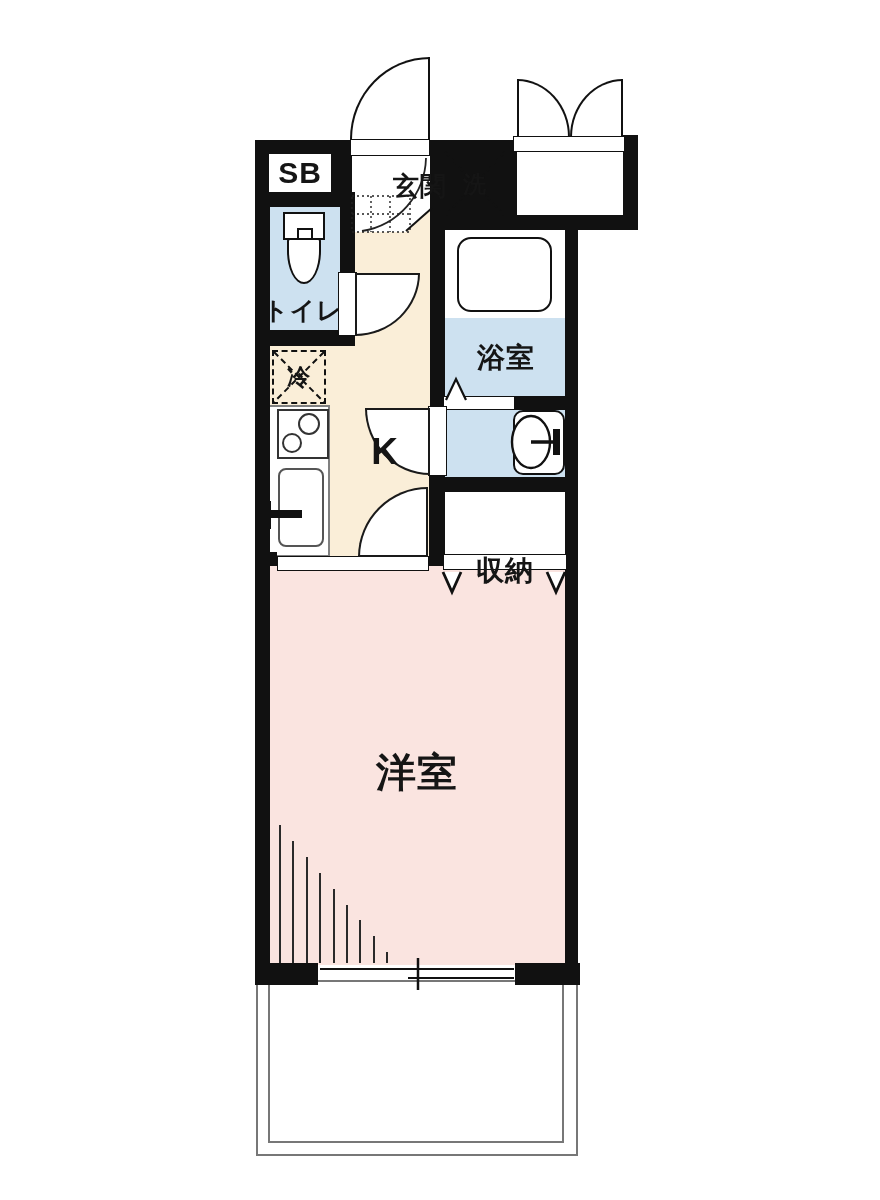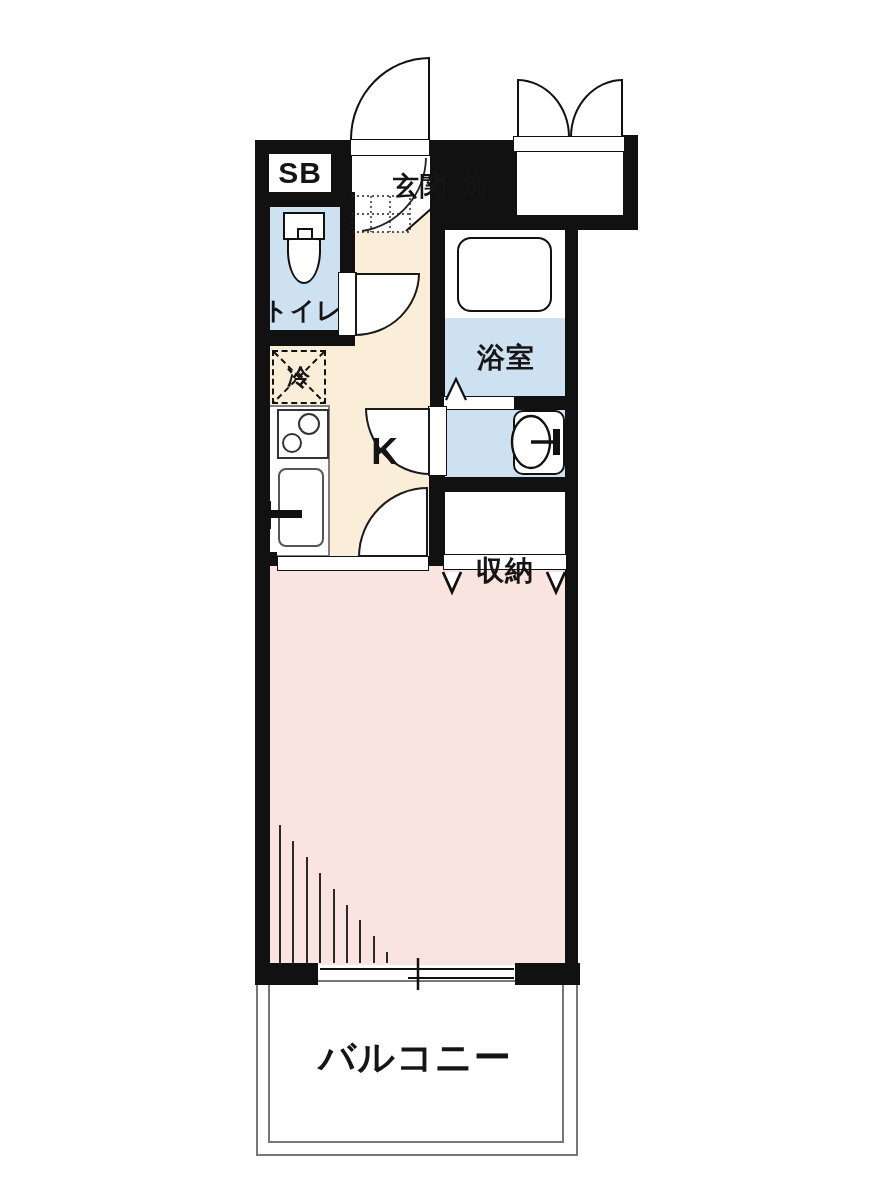--- a/index.html
+++ b/index.html
@@ -142,15 +142,15 @@
   </svg>
 
   <div class="label" style="left:300px;top:173px;font-size:30px;font-weight:700;">SB</div>
   <div class="label" style="left:392px;top:186px;font-size:26px;margin-left:28px;">玄関</div>
   <div class="label" style="left:475px;top:184px;font-size:23px;">洗</div>
   <div class="label" style="left:303px;top:310px;font-size:25px;text-align:center;">トイレ</div>
   <div class="label" style="left:506px;top:358px;font-size:28px;">浴室</div>
   <div class="label" style="left:299px;top:377px;font-size:23px;">冷</div>
   <div class="label" style="left:385px;top:452px;font-size:37px;font-weight:700;">K</div>
   <div class="label" style="left:505px;top:525px;font-size:28px;margin-top:46px;">収納</div>
-  <div class="label" style="left:415px;top:1058px;font-size:37px;">バルコニー</div>
+  <div class="label" style="left:417px;top:772px;font-size:40px;">洋室</div>
 
 </div>
 
 </body></html>

